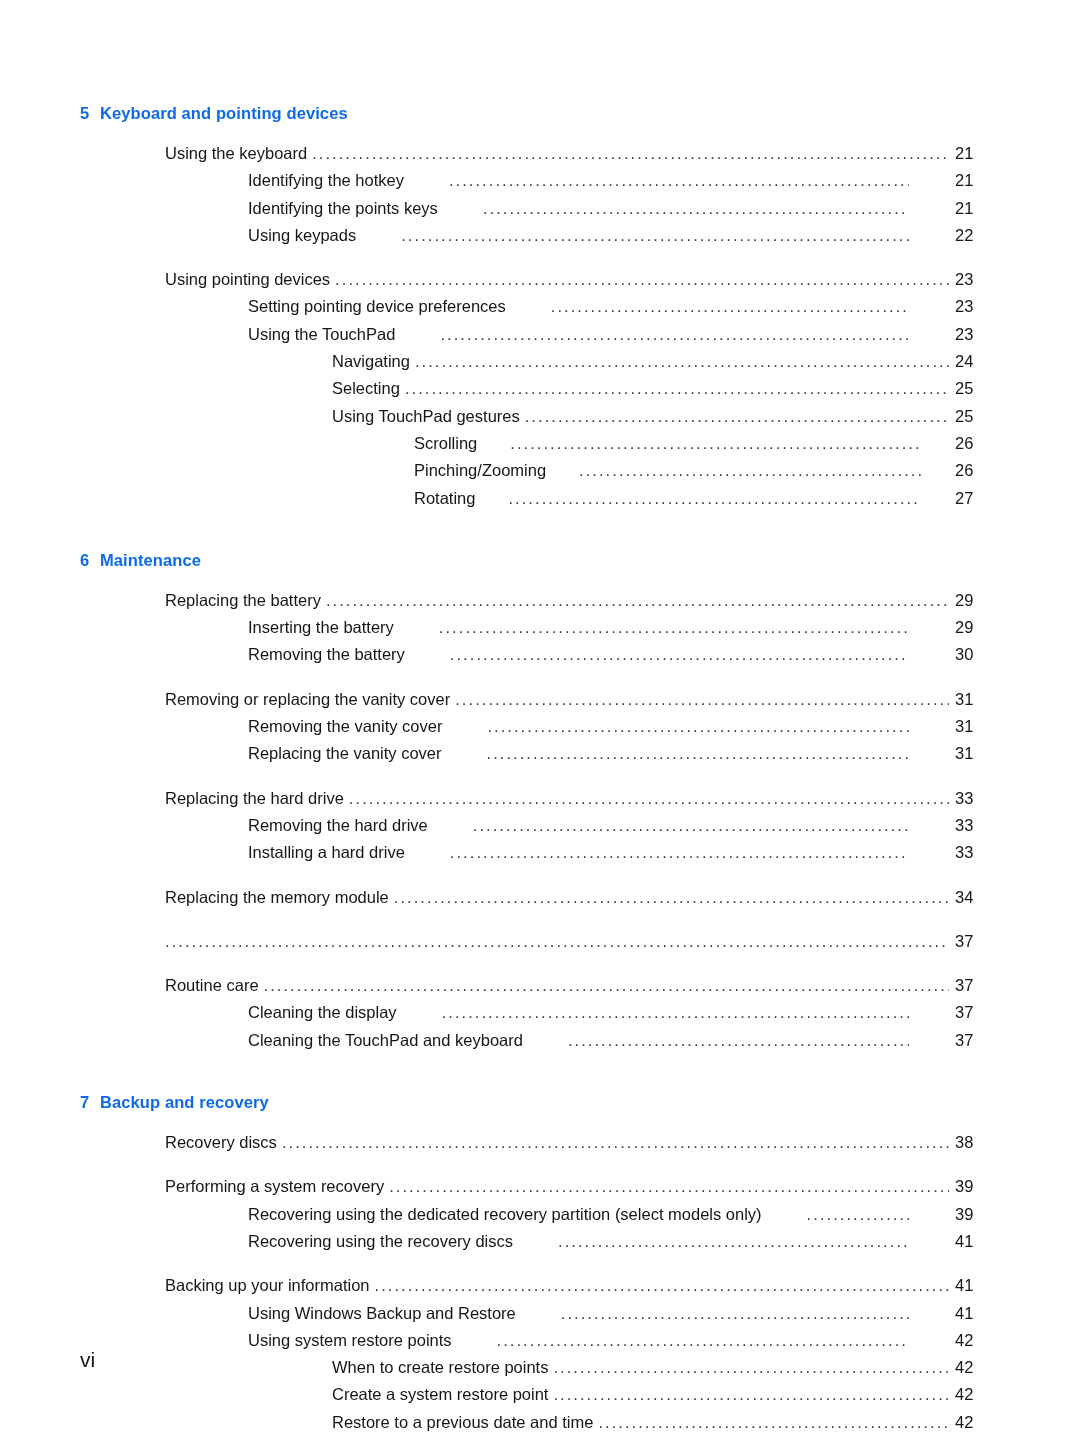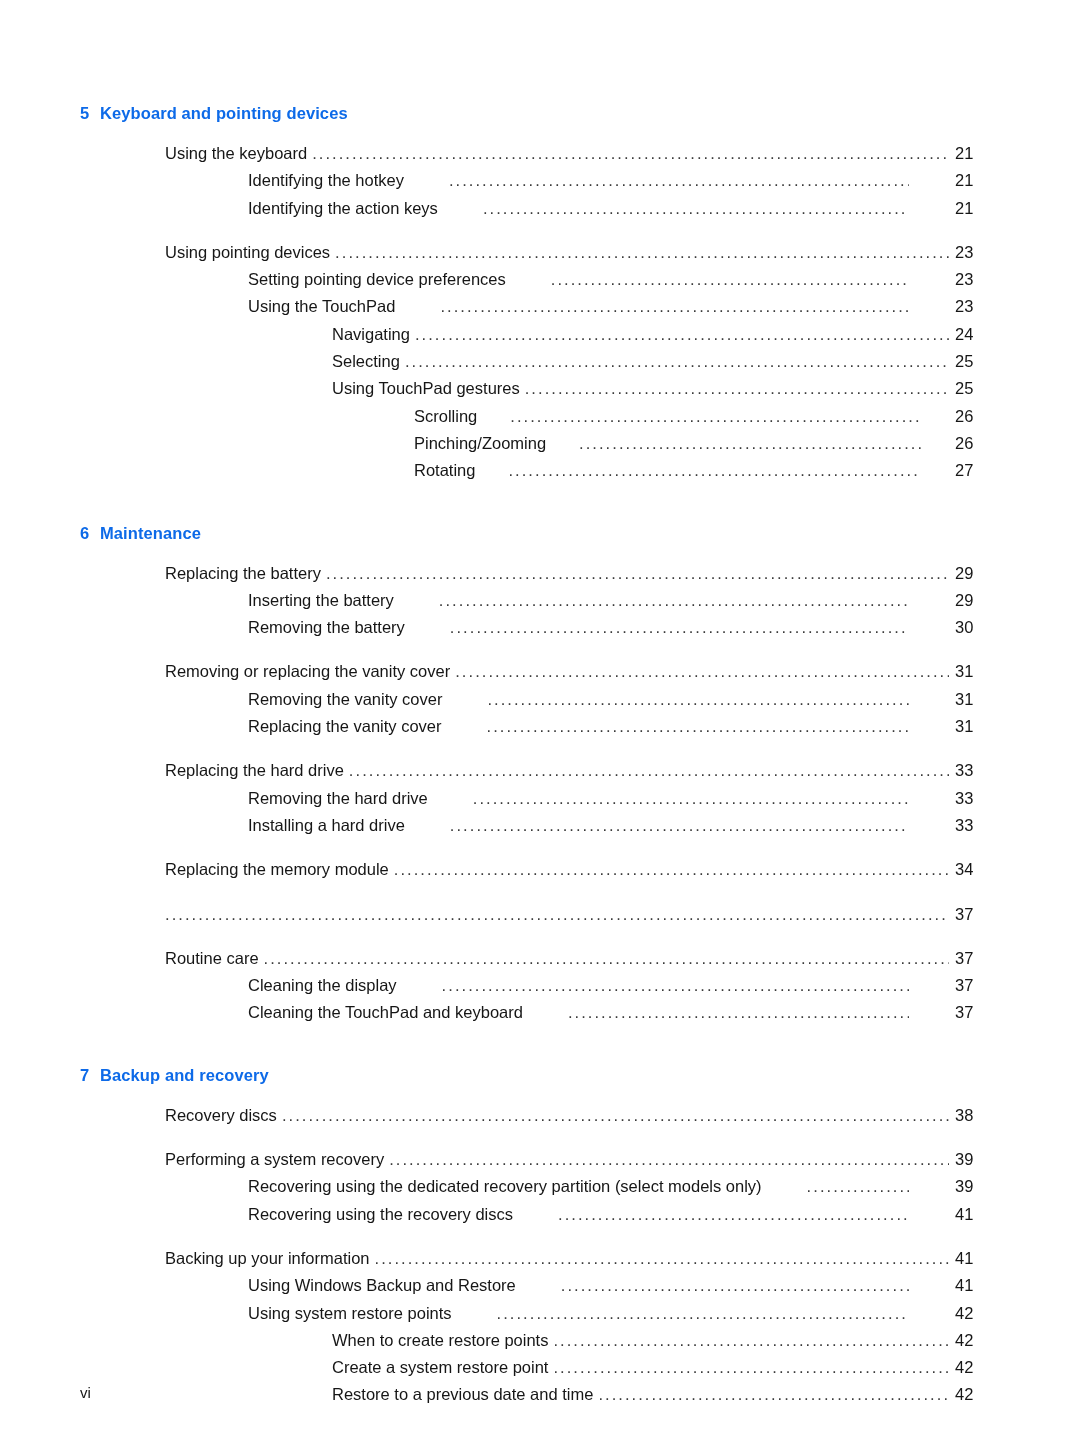--- a/index.html
+++ b/index.html
@@ -105,23 +105,22 @@
   .lvl1 { padding-left: 85px; margin-top: 17px; }
   .lvl2 { padding-left: 168px; gap: 40px; }
   .lvl3 { padding-left: 252px; }
   .lvl4 { padding-left: 334px; gap: 28px; }
 
   
   .footer {
     position: absolute;
     left: 80px;
     top: 1348px;
-    font-size: 15px;
+    font-size: 21px;
     color: #161616;
-    margin-top: 36px;
   }
 </style>
 </head>
 <body>
 
 <div class="page">
   <div class="toc-body" id="toc-root">
       <div class="chapter">
         <div class="chapter-line">
           <span class="chapter-num">5</span>
@@ -133,23 +132,28 @@
           <span class="label">Using the keyboard</span>
           <span class="leader"></span>
           <span class="pagenum">21</span>
         </div>
         <div class="entry lvl2">
           <span class="label">Identifying the hotkey</span>
           <span class="leader"></span>
           <span class="pagenum">21</span>
         </div>
         <div class="entry lvl2">
-          <span class="label">Identifying the action keys</span>
+          <span class="label">Identifying the points keys</span>
           <span class="leader"></span>
           <span class="pagenum">21</span>
+        </div>
+        <div class="entry lvl2">
+          <span class="label">Using keypads</span>
+          <span class="leader"></span>
+          <span class="pagenum">22</span>
         </div>
         <div class="entry lvl1">
           <span class="label">Using pointing devices</span>
           <span class="leader"></span>
           <span class="pagenum">23</span>
         </div>
         <div class="entry lvl2">
           <span class="label">Setting pointing device preferences</span>
           <span class="leader"></span>
           <span class="pagenum">23</span>

